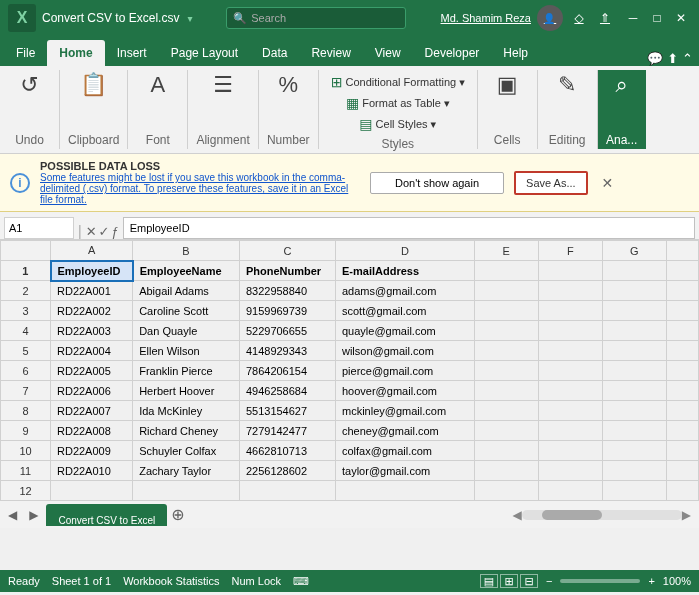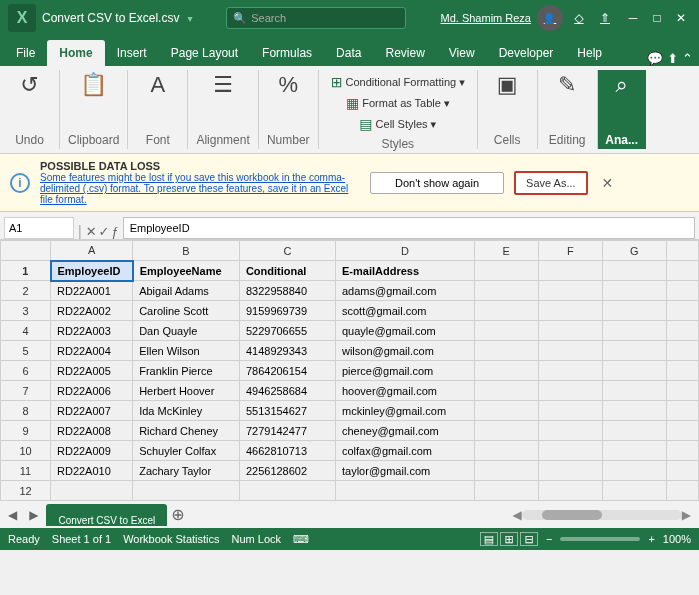--- a/index.html
+++ b/index.html
@@ -262,20 +262,21 @@
     
     .statusbar {
       height: 22px;
       background: #217346;
       display: flex;
       align-items: center;
       padding: 0 8px;
       color: white;
       font-size: 11px;
       gap: 12px;
+      margin-top: 42px;
     }
     .statusbar-right { margin-left: auto; display: flex; align-items: center; gap: 8px; }
     .view-btns { display: flex; gap: 2px; }
     .view-btn { width: 18px; height: 14px; border: 1px solid rgba(255,255,255,0.5); display: flex; align-items: center; justify-content: center; cursor: pointer; }
     .zoom-slider { width: 80px; height: 4px; background: rgba(255,255,255,0.4); border-radius: 2px; }
   </style>
 </head>
 <body>
 
 <div class="titlebar">
@@ -304,21 +305,20 @@
     <span class="ctrl-btn">□</span>
     <span class="ctrl-btn">✕</span>
   </div>
 </div>
 
 <div class="ribbon-tabs">
   <div class="tab">File</div>
   <div class="tab active">Home</div>
   <div class="tab">Insert</div>
   <div class="tab">Page Layout</div>
-  <div class="tab">Formulas</div>
   <div class="tab">Data</div>
   <div class="tab">Review</div>
   <div class="tab">View</div>
   <div class="tab">Developer</div>
   <div class="tab">Help</div>
   <div class="tab-end">
     <span class="tab-icon">💬</span>
     <span class="tab-icon">⬆</span>
     <span class="tab-icon">⌃</span>
   </div>
@@ -397,21 +397,21 @@
     <div class="ribbon-btn">
       <span class="ribbon-btn-icon">✎</span>
     </div>
     <span class="ribbon-group-label">Editing</span>
   </div>
 
   <div class="ribbon-group" style="background:#217346;min-width:30px;padding:2px 4px;">
     <div class="ribbon-btn">
       <span class="ribbon-btn-icon" style="color:white;">⌕</span>
     </div>
-    <span class="ribbon-group-label" style="color:white;font-weight:bold;">Ana...</span>
+    <span class="ribbon-group-label" style="color:white;">Ana...</span>
   </div>
 </div>
 
 <div class="data-loss-bar">
   <div class="info-icon">i</div>
   <div style="display:flex;flex-direction:column;">
     <span style="font-weight:bold;font-size:11px;color:#333;">POSSIBLE DATA LOSS</span>
     <span style="font-size:10px;color:#1155cc;text-decoration:underline;max-width:320px;">Some features might be lost if you save this workbook in the comma-delimited (.csv) format. To preserve these features, save it in an Excel file format.</span>
   </div>
   <button class="dont-show-btn">Don't show again</button>
@@ -448,21 +448,21 @@
           <th style="min-width:60px;">F</th>
           <th style="min-width:60px;">G</th>
           <th style="min-width:30px;"></th>
         </tr>
       </thead>
       <tbody id="sheet-body">
       <tr style="font-weight: bold;">
             <td class="row-num">1</td>
             <td class="active-cell">EmployeeID</td>
             <td>EmployeeName</td>
-            <td>Conditional</td>
+            <td>PhoneNumber</td>
             <td>E-mailAddress</td>
             <td></td>
             <td></td>
             <td></td>
             <td></td>
           </tr>
           <tr>
             <td class="row-num">2</td>
             <td>RD22A001</td>
             <td>Abigail Adams</td>

